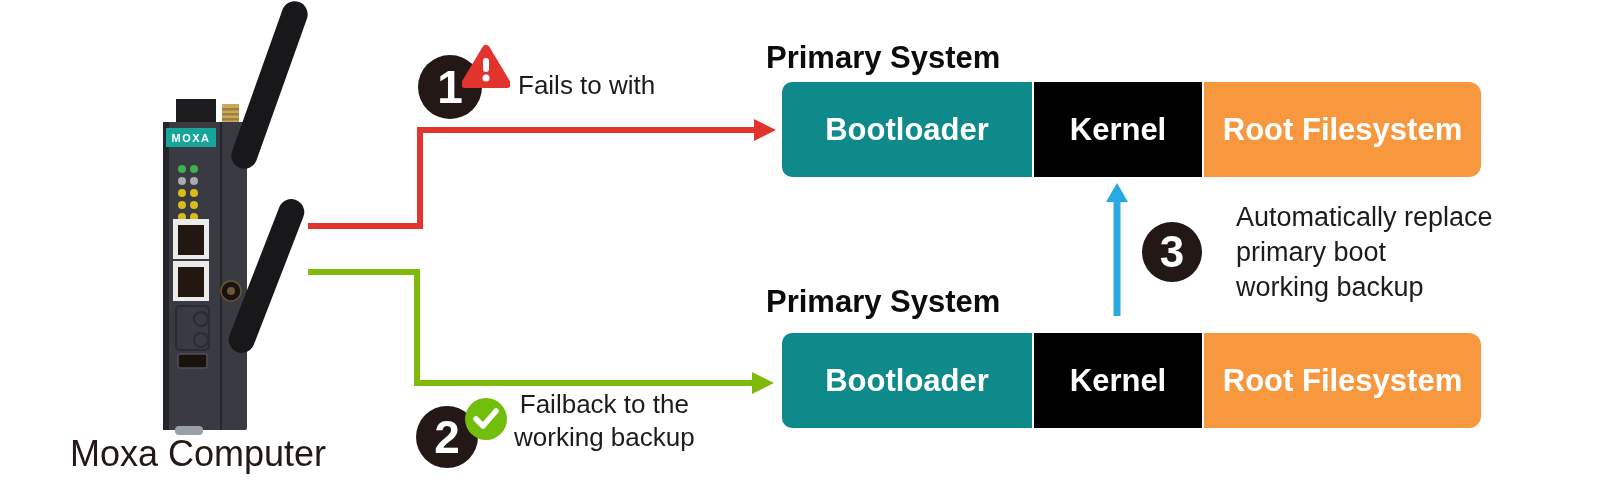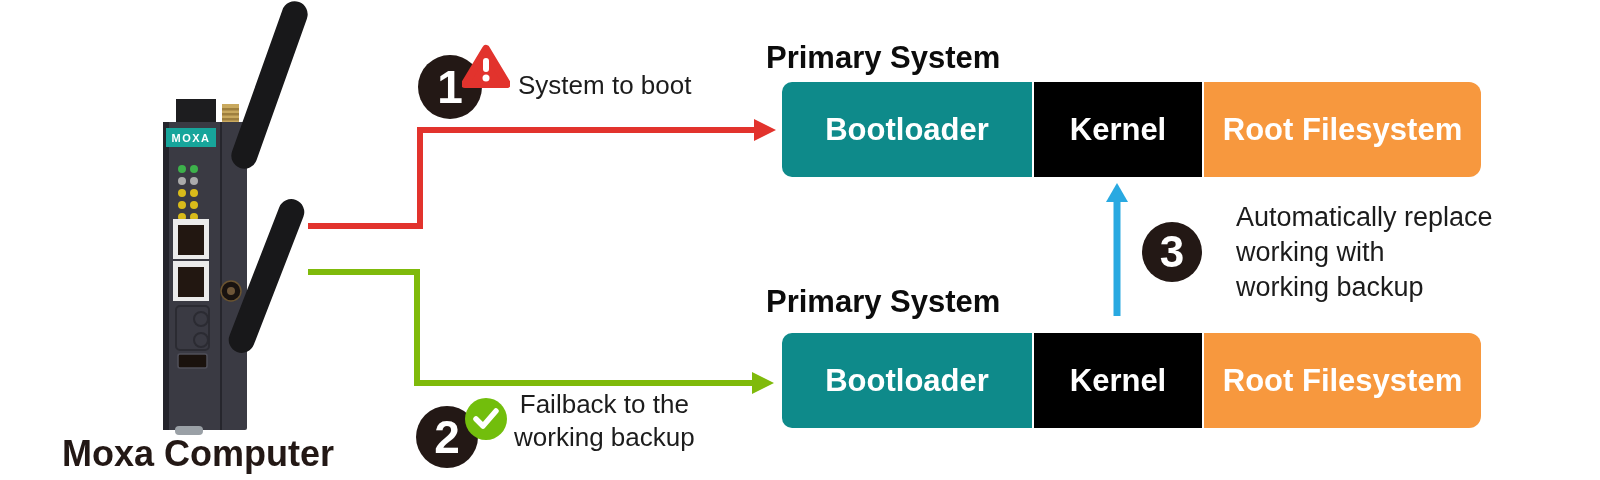--- a/index.html
+++ b/index.html
@@ -22,21 +22,21 @@
   .block.teal{background:#0E8A8A;border-radius:10px 0 0 10px;width:250px;}
   .block.dark{background:#000000;width:168px;}
   .block.orange{background:#F7983E;border-radius:0 12px 12px 0;width:277px;}
 
   .badge{width:64px;height:64px;border-radius:50%;background:#231815;color:#fff;
          display:flex;align-items:center;justify-content:center;
          font-size:46px;font-weight:bold;z-index:3;}
   .step-text{font-size:26px;color:#1c1c1c;line-height:33px;white-space:nowrap;z-index:3;}
   .check-badge{width:42px;height:42px;border-radius:50%;background:#72BE0C;
                display:flex;align-items:center;justify-content:center;z-index:4;}
-  .device-label{font-size:36px;font-weight:bold;color:#231815;text-align:center;
+  .device-label{font-size:36px;font-weight:normal;color:#231815;text-align:center;
                 white-space:nowrap;z-index:3;}
 </style>
 </head>
 <body>
 
 <div class="canvas">
 
   <svg id="arrows" width="1600" height="480" viewBox="0 0 1600 480">
 
     <g>
@@ -118,41 +118,41 @@
   <div class="abs device-label layer3" style="left:18px;top:433px;width:360px;">Moxa Computer</div>
 
   <div class="abs badge" style="left:418px;top:55px;">
     <span>1</span>
   </div>
   <svg class="abs layer3" style="left:462px;top:44px;z-index:4;" width="48" height="46" viewBox="0 0 48 46">
     <polygon points="24,5 45,40 3,40" fill="#E2332D" stroke="#E2332D" stroke-width="8" stroke-linejoin="round"></polygon>
     <rect x="21" y="14" width="6" height="14" rx="3" fill="#fff"></rect>
     <circle cx="24" cy="34" r="3.5" fill="#fff"></circle>
   </svg>
-  <div class="abs step-text" style="left:518px;top:69px;">System to boot</div>
+  <div class="abs step-text" style="left:518px;top:69px;">Fails to with</div>
 
   <div class="abs badge" style="left:416px;top:406px;width:62px;height:62px;">
     <span>2</span>
   </div>
   <div class="abs check-badge" style="left:465px;top:398px;">
     <svg width="42" height="42" viewBox="0 0 42 42">
       <polyline points="11,21 18,28 31,13" fill="none" stroke="#fff" stroke-width="5.5" stroke-linecap="round" stroke-linejoin="round"></polyline>
     </svg>
   </div>
   <div class="abs step-text" style="left:514px;top:388px;text-align:center;">
     <div>Failback to the</div>
     <div>working backup</div>
   </div>
 
   <div class="abs badge" style="left:1142px;top:222px;width:60px;height:60px;font-size:44px;">
     <span>3</span>
   </div>
   <div class="abs step-text" style="left:1236px;top:200px;font-size:27px;line-height:35px;">
     <div>Automatically replace</div>
-    <div>working with</div>
+    <div>primary boot</div>
     <div>working backup</div>
   </div>
 
   <div class="abs sys-title layer3" style="left:766px;top:40px;">Primary System</div>
   <div class="abs bar layer3" style="left:782px;top:82px;">
     <div class="block teal">
       <span>Bootloader</span>
     </div>
     <div class="block dark">
       <span>Kernel</span>

